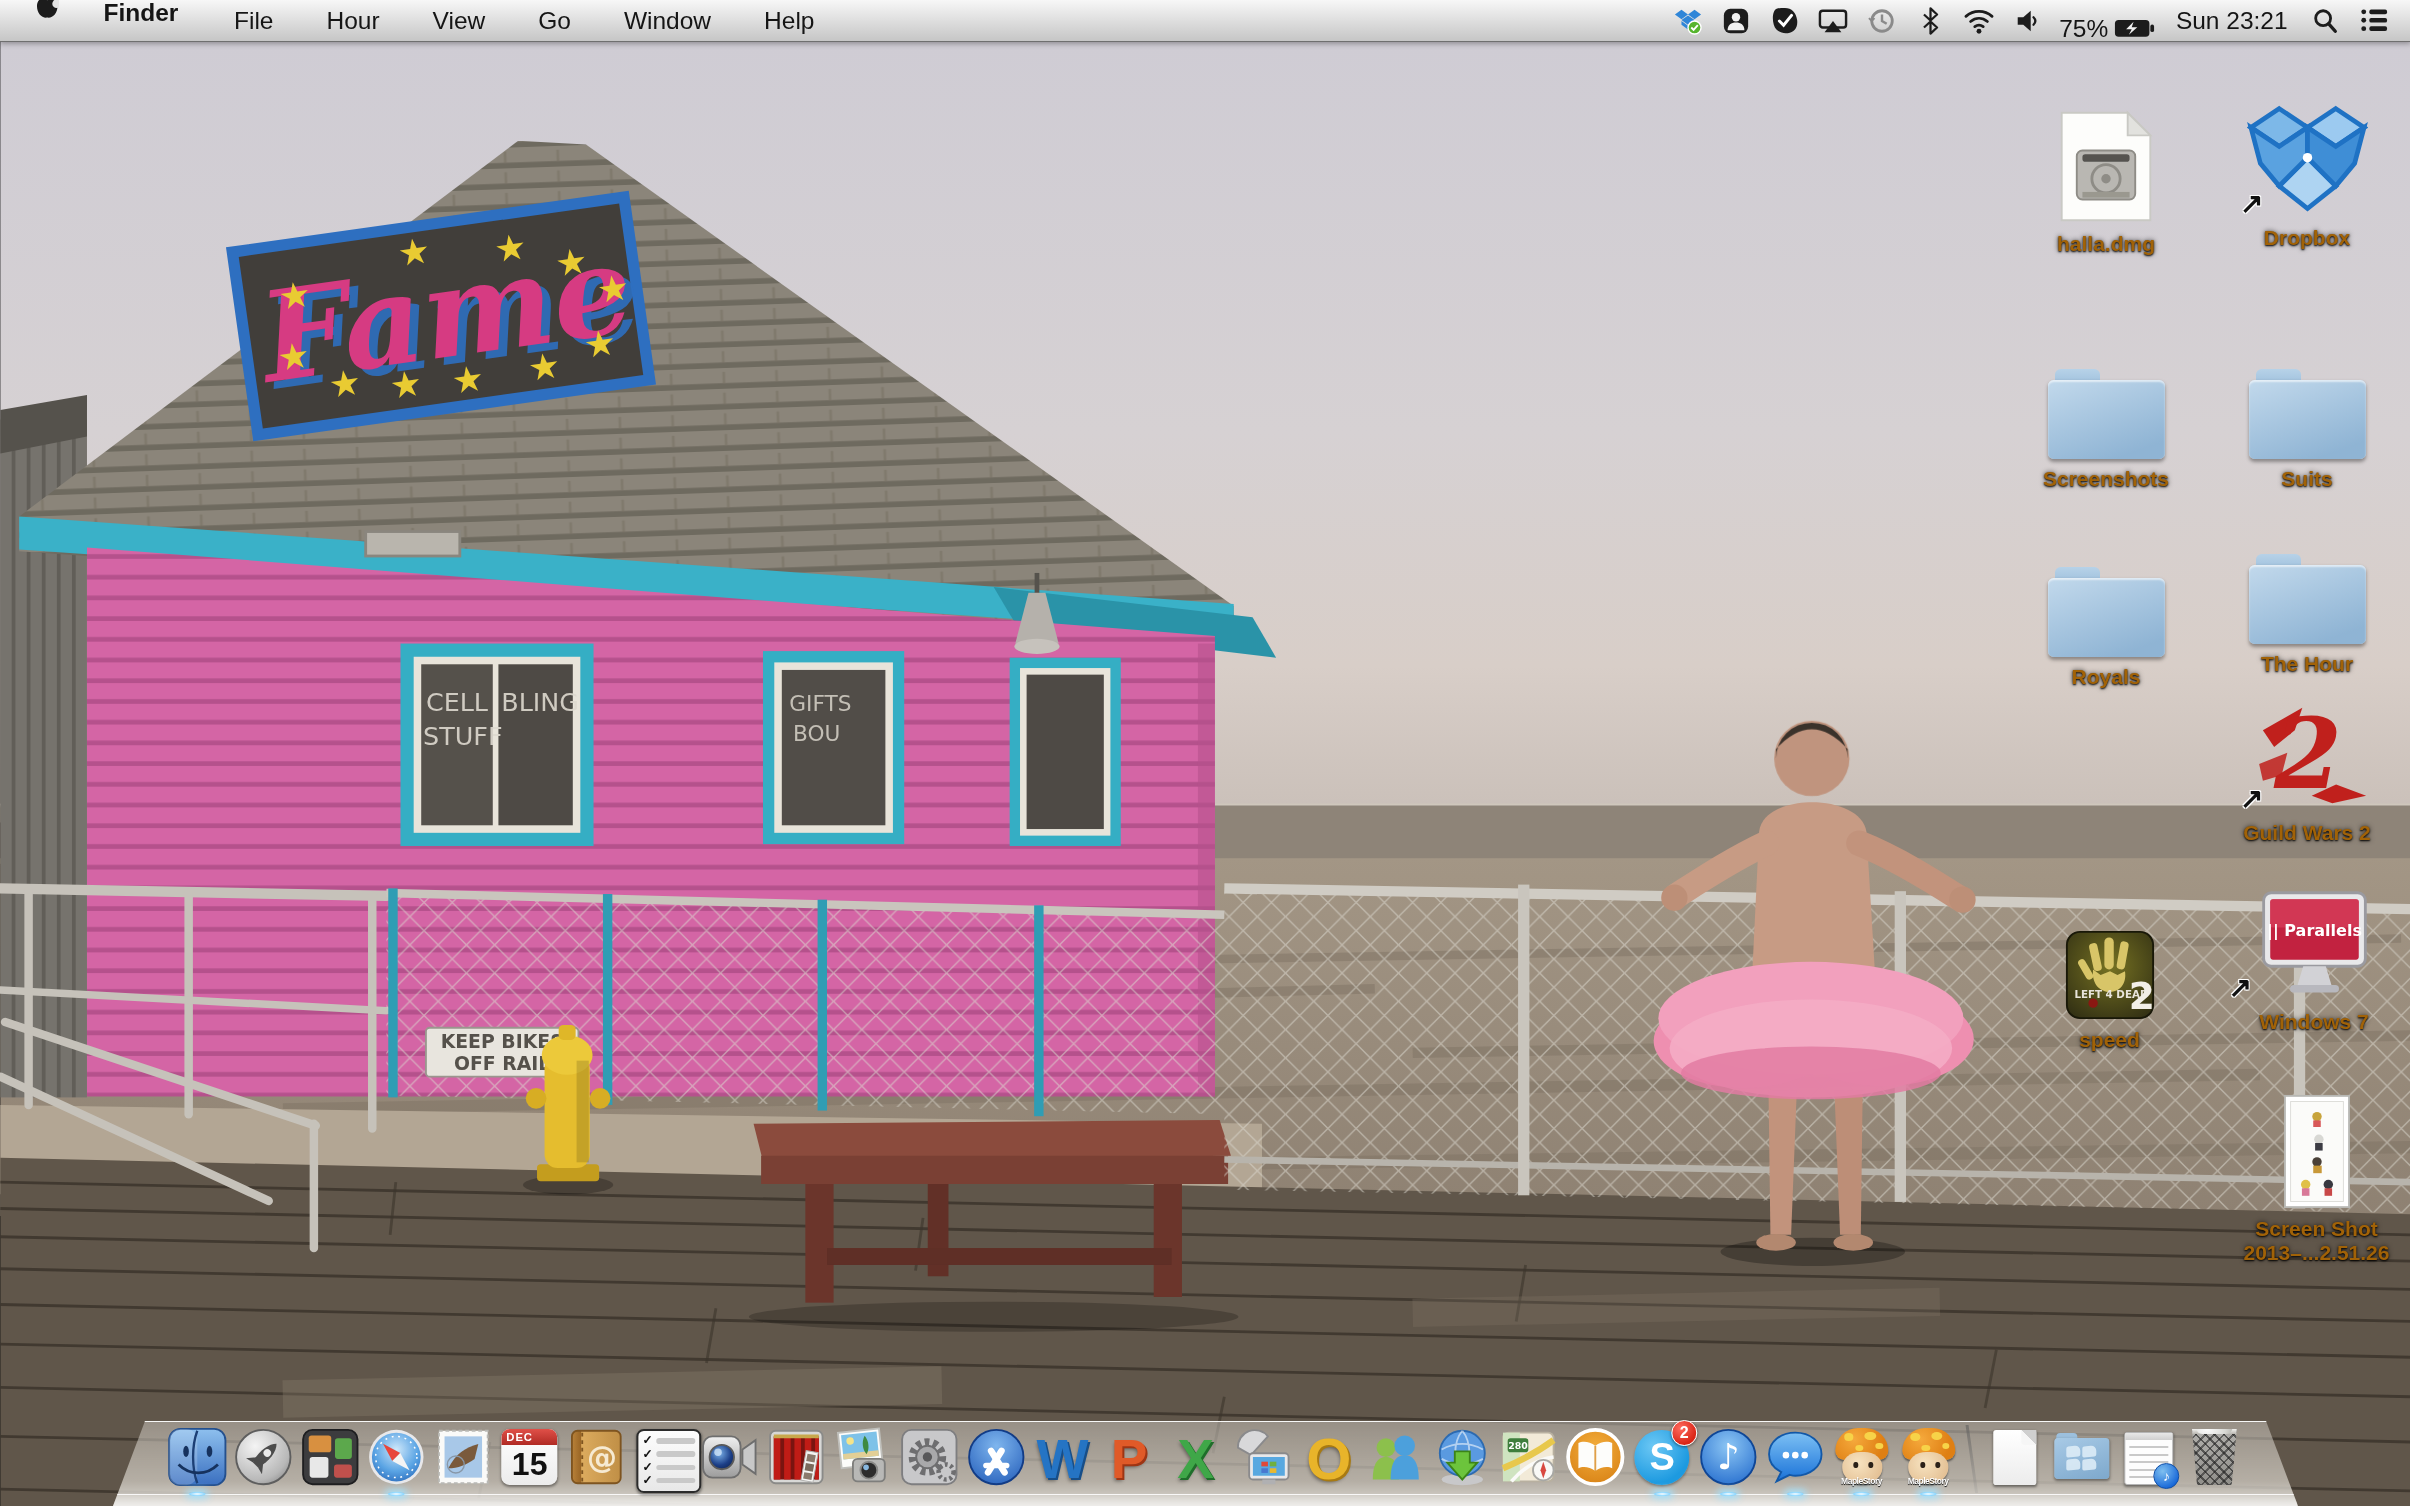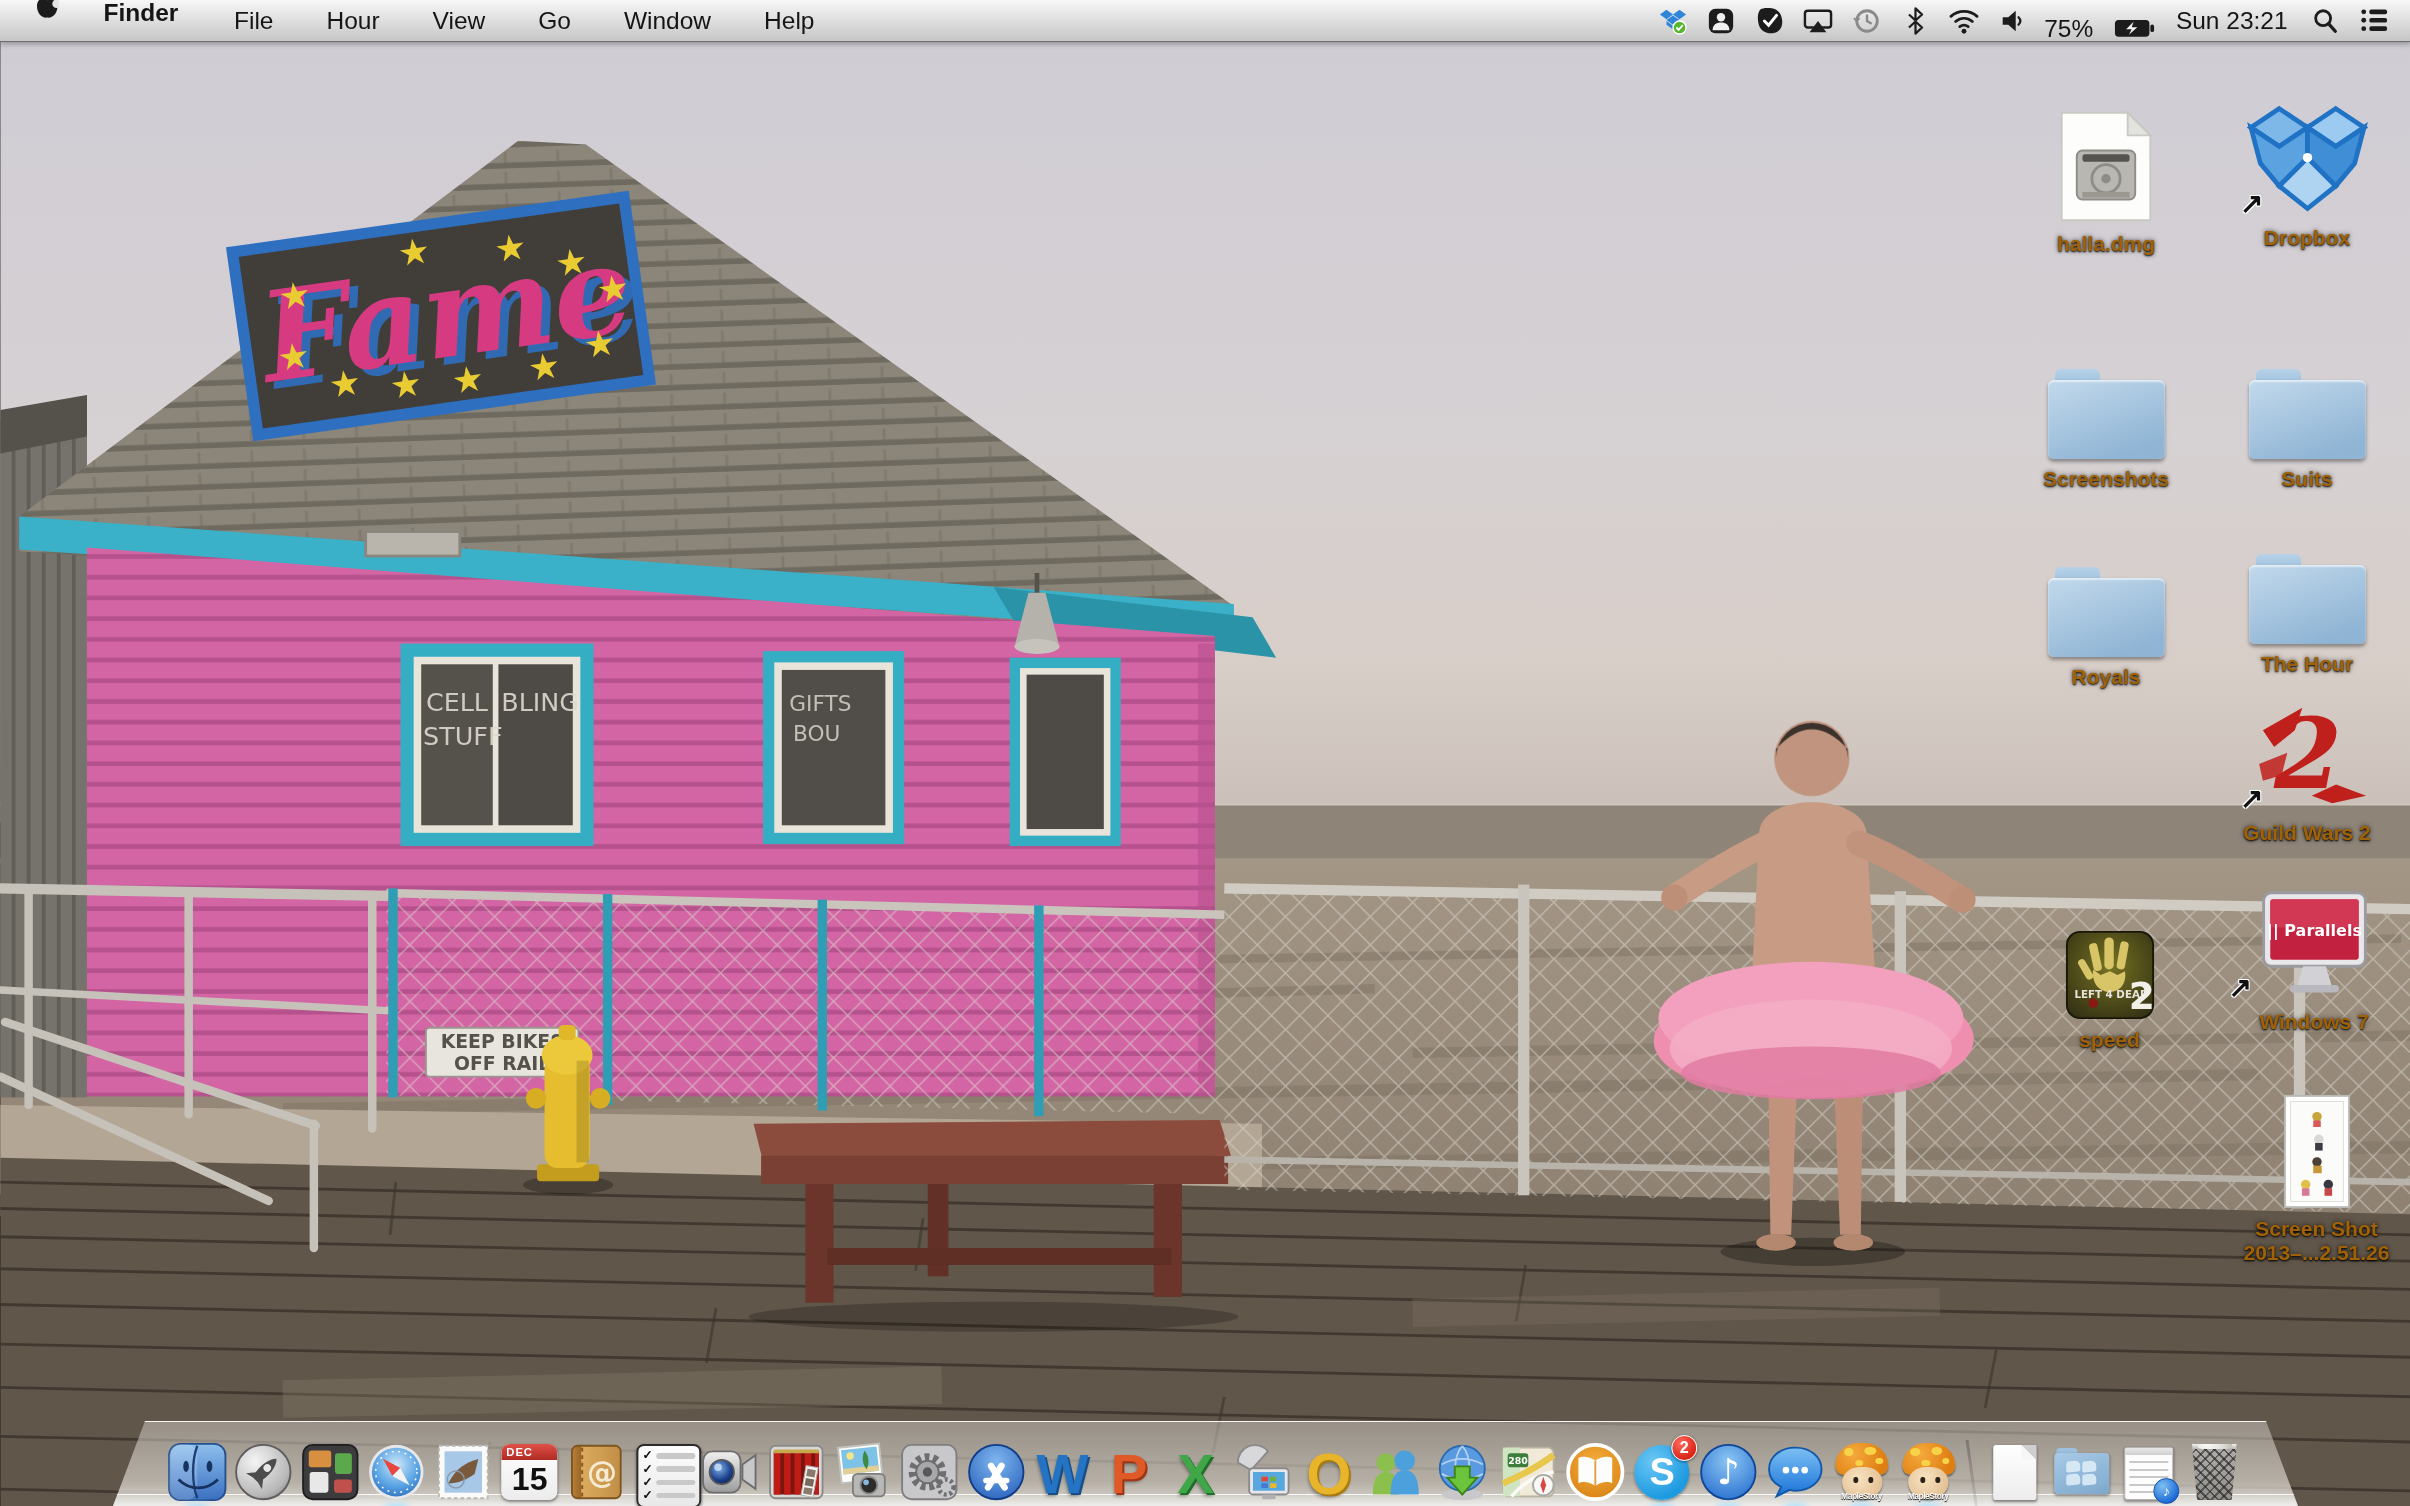--- a/index.html
+++ b/index.html
@@ -15,21 +15,21 @@
     border-bottom:0.9px solid #6f6f6f;
     display:flex;align-items:center;z-index:50;
     box-shadow:0 1.9px 5.6px rgba(0,0,0,.35);
   }
   .menubar .left{display:flex;align-items:flex-start;gap:13px;padding-left:28px;}
   .apple{width:38px;display:flex;justify-content:center;}
   .menu-item{font-size:24.5px;color:#151515;padding:8px 20px;line-height:41px;}
   .menu-item.appname{font-weight:bold;padding:0 22.6px 0 24.5px;}
   .menubar .right{margin-left:auto;display:flex;align-items:center;gap:7.5px;padding-right:17px;}
   .status-ico{width:41px;height:41px;display:flex;align-items:center;justify-content:center;}
-  .battery-wrap{display:flex;align-items:center;gap:21px;padding:0 3.8px;margin-top:16px;}
+  .battery-wrap{display:flex;align-items:center;gap:6px;padding:0 3.8px;margin-top:16px;}
   .battery-pct,.clock-text{font-size:24.5px;color:#151515;}
   .clock-text{padding:0 9.4px;}
   
   .desktop{position:absolute;top:41px;left:0;width:2411px;height:1465px;overflow:hidden;}
   .scene{position:absolute;top:0;left:0;}
   
   .dicon{position:absolute;width:160px;text-align:center;cursor:default;}
   .dicon .art{position:relative;height:115px;display:flex;align-items:flex-end;justify-content:center;}
   .dicon .lbl{
     margin-top:7.5px;font-size:21px;font-weight:bold;color:#a16207;line-height:24.5px;
@@ -46,21 +46,21 @@
     width:2185px;height:85px;
     background:linear-gradient(rgba(235,231,224,.40),rgba(214,209,200,.72) 70%,rgba(244,242,238,.85));
     clip-path:polygon(32px 0,2153px 0,2185px 85px,0 85px);
     border-top:0.9px solid rgba(255,255,255,.8);
   }
   .shelf::after{
     content:"";position:absolute;left:0;right:0;bottom:0;height:12.2px;
     background:linear-gradient(rgba(255,255,255,.15),rgba(255,255,255,.55));
     border-top:0.9px solid rgba(255,255,255,.75);
   }
-  .dock-row{position:relative;display:flex;align-items:flex-end;gap:6.6px;padding:0 28px 5px 28px;}
+  .dock-row{position:relative;display:flex;align-items:flex-end;gap:6.6px;padding:0 28px 20px 28px;}
   .dock-item{position:relative;width:60px;height:60px;flex:0 0 auto;}
   .dock-item .glyph{position:absolute;inset:0;}
   .running-light{
     position:absolute;left:50%;transform:translateX(-50%);bottom:-9.4px;
     width:17px;height:4.7px;border-radius:2.8px;
     background:radial-gradient(#ffffff,#8fd8ff 60%,rgba(120,200,255,0));
     box-shadow:0 0 7.5px 2.8px rgba(160,225,255,.9);
   }
   .dock-sep{width:13px;height:66px;flex:0 0 auto;position:relative;}
   .dock-sep::before{

